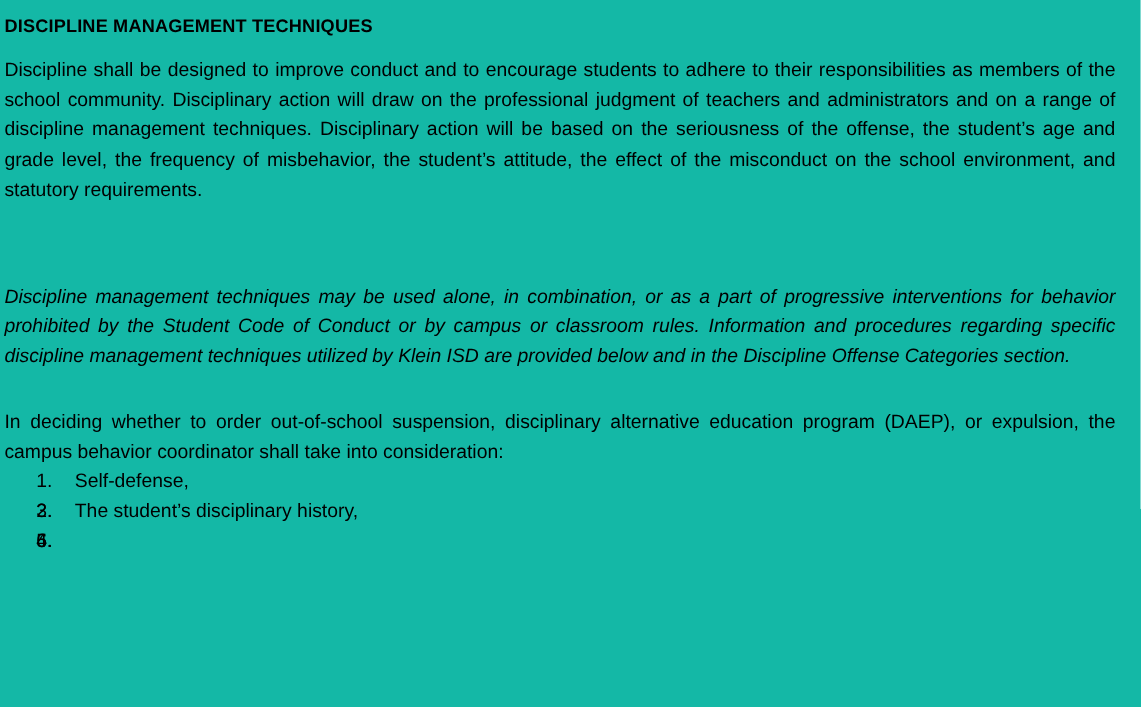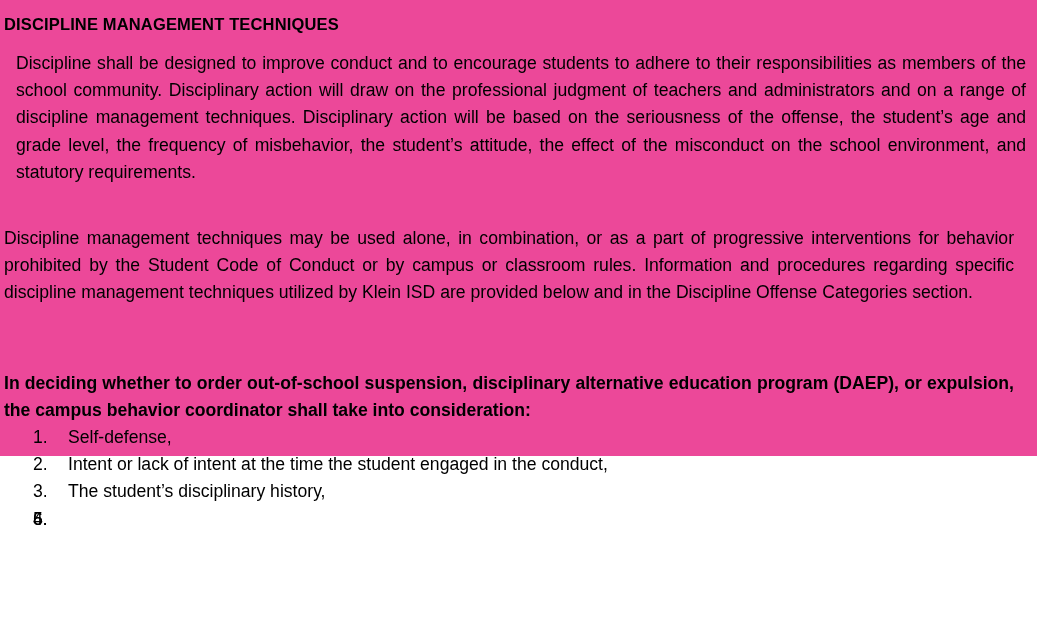--- a/index.html
+++ b/index.html
@@ -11,24 +11,24 @@
     width: 1037px;
     height: 643px;
     overflow: hidden;
     font-family: "Liberation Sans", sans-serif;
     color: #000000;
     -webkit-font-smoothing: antialiased;
   }
   .page {
     position: relative;
     width: 1037px;
-    height: 456px;
+    height: 643px;
     padding: 0;
     box-sizing: border-box;
-    background: #ec4899;
+    background: #14b8a6;
   }
   .doc-heading {
     position: absolute;
     top: 3px;
     left: 4px;
     font-size: 16.5px;
     font-weight: bold;
     letter-spacing: 0.15px;
     line-height: 20px;
     white-space: nowrap;
@@ -42,23 +42,23 @@
     font-size: 17.6px;
     line-height: 27.2px;
     text-align: justify;
     text-justify: inter-word;
     margin: 0;
     hyphens: none;
   }
   .para.last-line-left {
     text-align-last: left;
   }
-  #para-1 { top: 50px; margin-left: 12px; }
-  #para-2 { top: 225px; }
-  #para-3 { top: 370px; font-weight: bold; }
+  #para-1 { top: 50px; }
+  #para-2 { top: 256px; font-style: italic; }
+  #para-3 { top: 370px; }
 
   .numbered-list {
     position: absolute;
     left: 4px;
     top: 424px;
     width: 1010px;
     margin: 0;
     padding: 0;
     list-style: none;
   }
@@ -94,21 +94,20 @@
 
   <p class="para body-block last-line-left" id="para-3">In deciding whether to order out-of-school suspension, disciplinary alternative education program (DAEP), or expulsion, the campus behavior coordinator shall take into consideration:</p>
 
   <ol class="numbered-list">
     <li class="list-item">
       <span class="list-marker">1.</span>
       <span>Self-defense,</span>
     </li>
     <li class="list-item">
       <span class="list-marker">2.</span>
-      <span>Intent or lack of intent at the time the student engaged in the conduct,</span>
     </li>
     <li class="list-item">
       <span class="list-marker">3.</span>
       <span>The student’s disciplinary history,</span>
     </li>
     <li class="list-item">
       <span class="list-marker">4.</span>
     </li>
     <li class="list-item">
       <span class="list-marker">5.</span>

